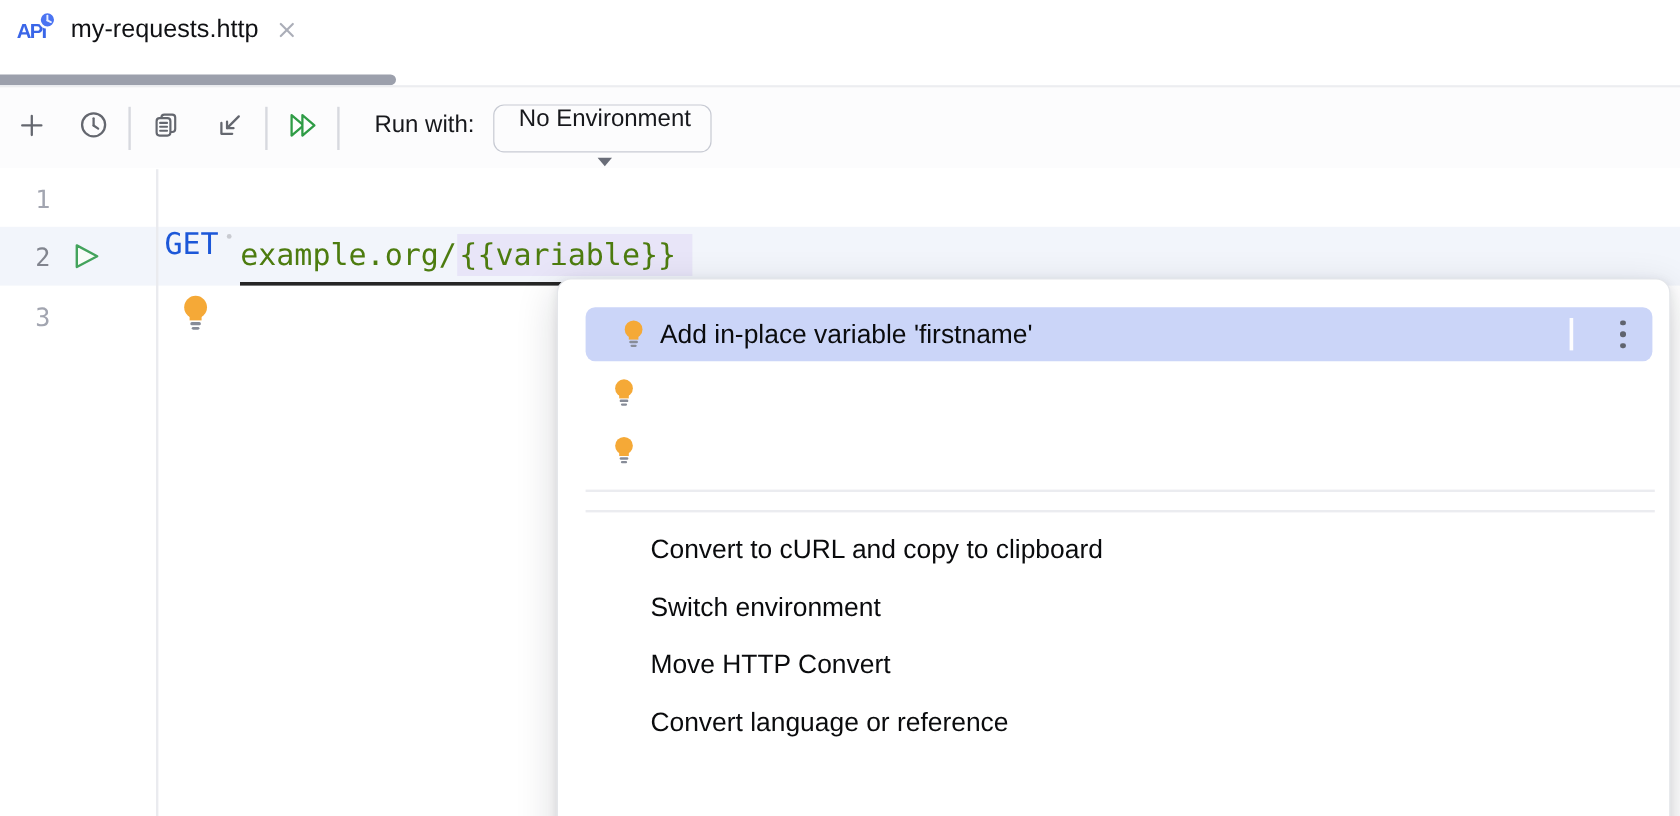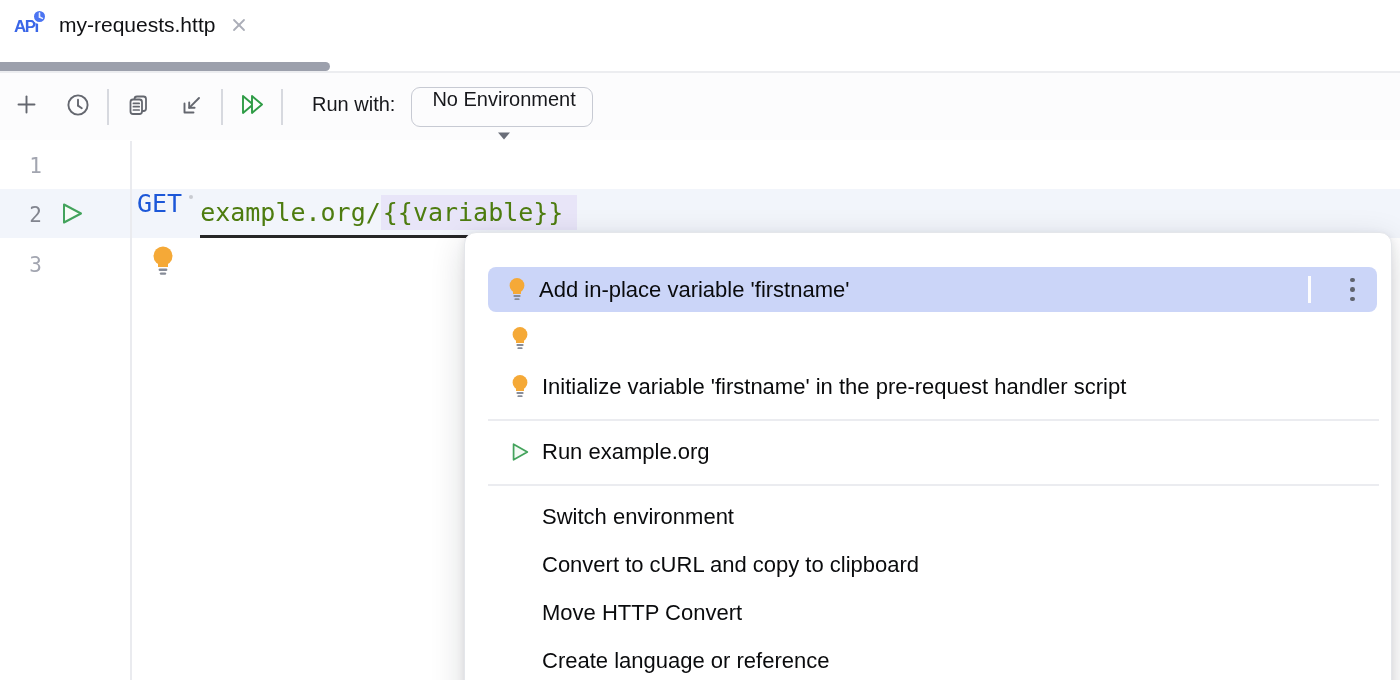--- a/index.html
+++ b/index.html
@@ -52,21 +52,21 @@
   .tok-var { background:#E8E5F8; padding:3px 14px 3px 2px; }
   .bulb-gutter { position:absolute; left:149px; top:104px; width:28px; height:34px; cursor:pointer; }
 
   
   .popup { position:absolute; left:464px; top:232px; width:928px; height:478px;
            background:#fff; border:1px solid #E4E6EA; border-radius:12px;
            box-shadow:0 10px 34px rgba(20,24,40,.16), 0 2px 8px rgba(20,24,40,.08);
            padding-top:22px; display:flex; flex-direction:column; overflow:hidden; }
   .mi { position:relative; height:48px; display:flex; align-items:center; gap:11px;
         padding-left:44px; cursor:pointer; font-size:22px; color:#0A0B0D; }
-  .mi.selected { height:45px; margin:12px 14px 3px 23px; padding-left:18px;
+  .mi.selected { height:45px; margin:1px 14px 3px 23px; padding-left:29px;
                  background:#CBD5F8; border-radius:8px; }
   .mi-icon { width:22px; height:24px; flex:0 0 22px; display:flex; align-items:center; justify-content:center; }
   .mi-label { white-space:nowrap; }
   .mi-vbar { position:absolute; right:66px; top:9px; width:3px; height:27px; background:#FDFDFE; }
   .mi-dots { position:absolute; right:22px; top:50%; transform:translateY(-50%);
              display:flex; flex-direction:column; gap:5px; cursor:pointer; }
   .mi-dots i { width:4.6px; height:4.6px; border-radius:50%; background:#5F636E; }
   .menu-sep { height:2px; background:#EBECF0; margin:8px 12px 7px 23px; flex:0 0 auto; }
 </style>
 </head>
@@ -226,51 +226,42 @@
 
     <div class="mi">
       <span class="mi-icon">
         <svg width="22" height="26" viewBox="0 0 22 26">
           <circle cx="11" cy="8.5" r="7.4" fill="#F5A937"></circle>
           <rect x="7" y="11.5" width="8" height="5.5" fill="#F5A937"></rect>
           <rect x="7.4" y="18" width="7.2" height="2.1" rx="1" fill="#878C98"></rect>
           <rect x="8.4" y="21.2" width="5.2" height="1.9" rx="0.95" fill="#878C98"></rect>
         </svg>
       </span>
-      <span class="mi-label">Initialize variable 'firstname' in the pre-request handler script</span>
     </div>
 
     <div class="menu-sep"></div>
 
-    <div class="mi">
-      <span class="mi-icon">
-        <svg width="24" height="24" viewBox="0 0 24 24">
-          <polygon points="5,3.5 20,12 5,20.5" fill="#F3FAF4" stroke="#43A35C" stroke-width="1.9" stroke-linejoin="round"></polygon>
-        </svg>
-      </span>
-      <span class="mi-label">Run example.org</span>
-    </div>
 
     <div class="menu-sep"></div>
 
     <div class="mi">
       <span class="mi-icon"></span>
+      <span class="mi-label">Convert to cURL and copy to clipboard</span>
+    </div>
+
+    <div class="mi">
+      <span class="mi-icon"></span>
       <span class="mi-label">Switch environment</span>
     </div>
 
     <div class="mi">
       <span class="mi-icon"></span>
-      <span class="mi-label">Convert to cURL and copy to clipboard</span>
-    </div>
-
-    <div class="mi">
-      <span class="mi-icon"></span>
       <span class="mi-label">Move HTTP Convert</span>
     </div>
 
     <div class="mi">
       <span class="mi-icon"></span>
-      <span class="mi-label">Create language or reference</span>
+      <span class="mi-label">Convert language or reference</span>
     </div>
 
   </div>
 
 </div>
 
 </body></html>

